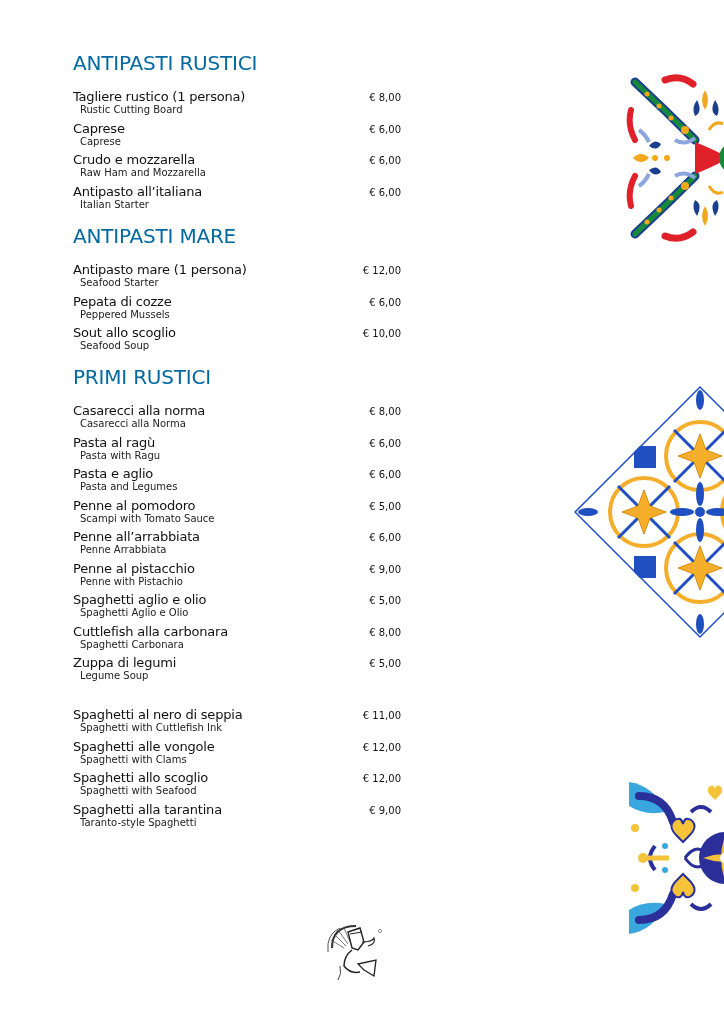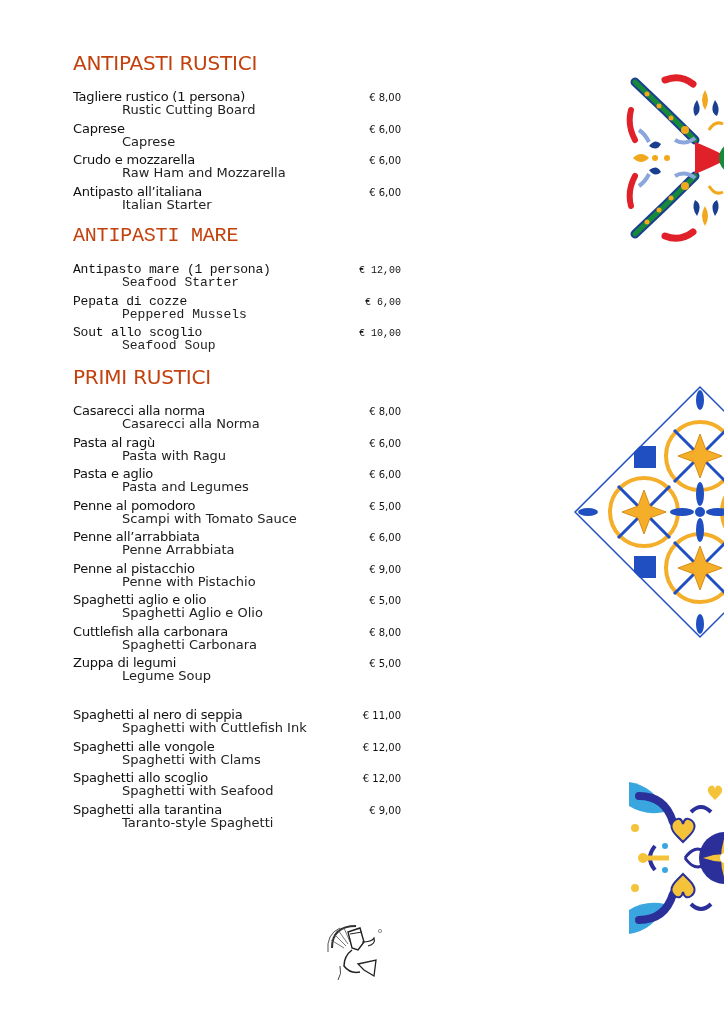--- a/index.html
+++ b/index.html
@@ -2,36 +2,36 @@
 <html><head>
 <meta charset="utf-8">
 <style>
   * { margin: 0; padding: 0; box-sizing: border-box; }
   html, body { width: 724px; height: 1024px; background: #ffffff; overflow: hidden; }
   body { position: relative; font-family: "DejaVu Sans", "Liberation Sans", sans-serif; color: #111111; }
 
   .menu { position: absolute; left: 73px; top: 50px; width: 330px; }
   .section-title {
     font-size: 20px; letter-spacing: -0.2px; font-weight: normal;
-    height: 26px; line-height: 26px; color: #c2410c;
+    height: 26px; line-height: 26px; color: #0369a1;
   }
   .items { margin-top: 12px; }
   .item { position: relative; height: 31.5px; }
   .item .name {
     font-size: 13px; line-height: 18px; letter-spacing: -0.2px; white-space: nowrap;
     position: absolute; left: 0; top: 0;
   }
   .item .price {
     font-size: 10px; line-height: 18px; position: absolute; right: 2px; top: 1px; white-space: nowrap;
   }
   .item .en {
-    font-size: 13px; line-height: 9px; position: absolute; left: 7px; top: 17px; color: #222; white-space: nowrap; margin-left: 42px;
+    font-size: 10px; line-height: 9px; position: absolute; left: 7px; top: 17px; color: #222; white-space: nowrap;
   }
   #sec-0 { position: absolute; top: 0; left: 0; }
-  #sec-1 { position: absolute; top: 173px; left: 0; font-family: Liberation Mono, monospace; }
+  #sec-1 { position: absolute; top: 173px; left: 0; }
   #sec-2 { position: absolute; top: 314px; left: 0; }
   #sec-3 { position: absolute; top: 644px; left: 0; }
 
   .tile { position: absolute; overflow: hidden; }
   .tile svg { display: block; }
   #tile-sicilian { left: 625px; top: 70px; width: 99px; height: 176px; }
   #tile-diamond { left: 574px; top: 386px; width: 150px; height: 252px; }
   #tile-blue { left: 625px; top: 776px; width: 99px; height: 164px; }
 
   #logo { position: absolute; left: 318px; top: 920px; width: 70px; height: 64px; }

